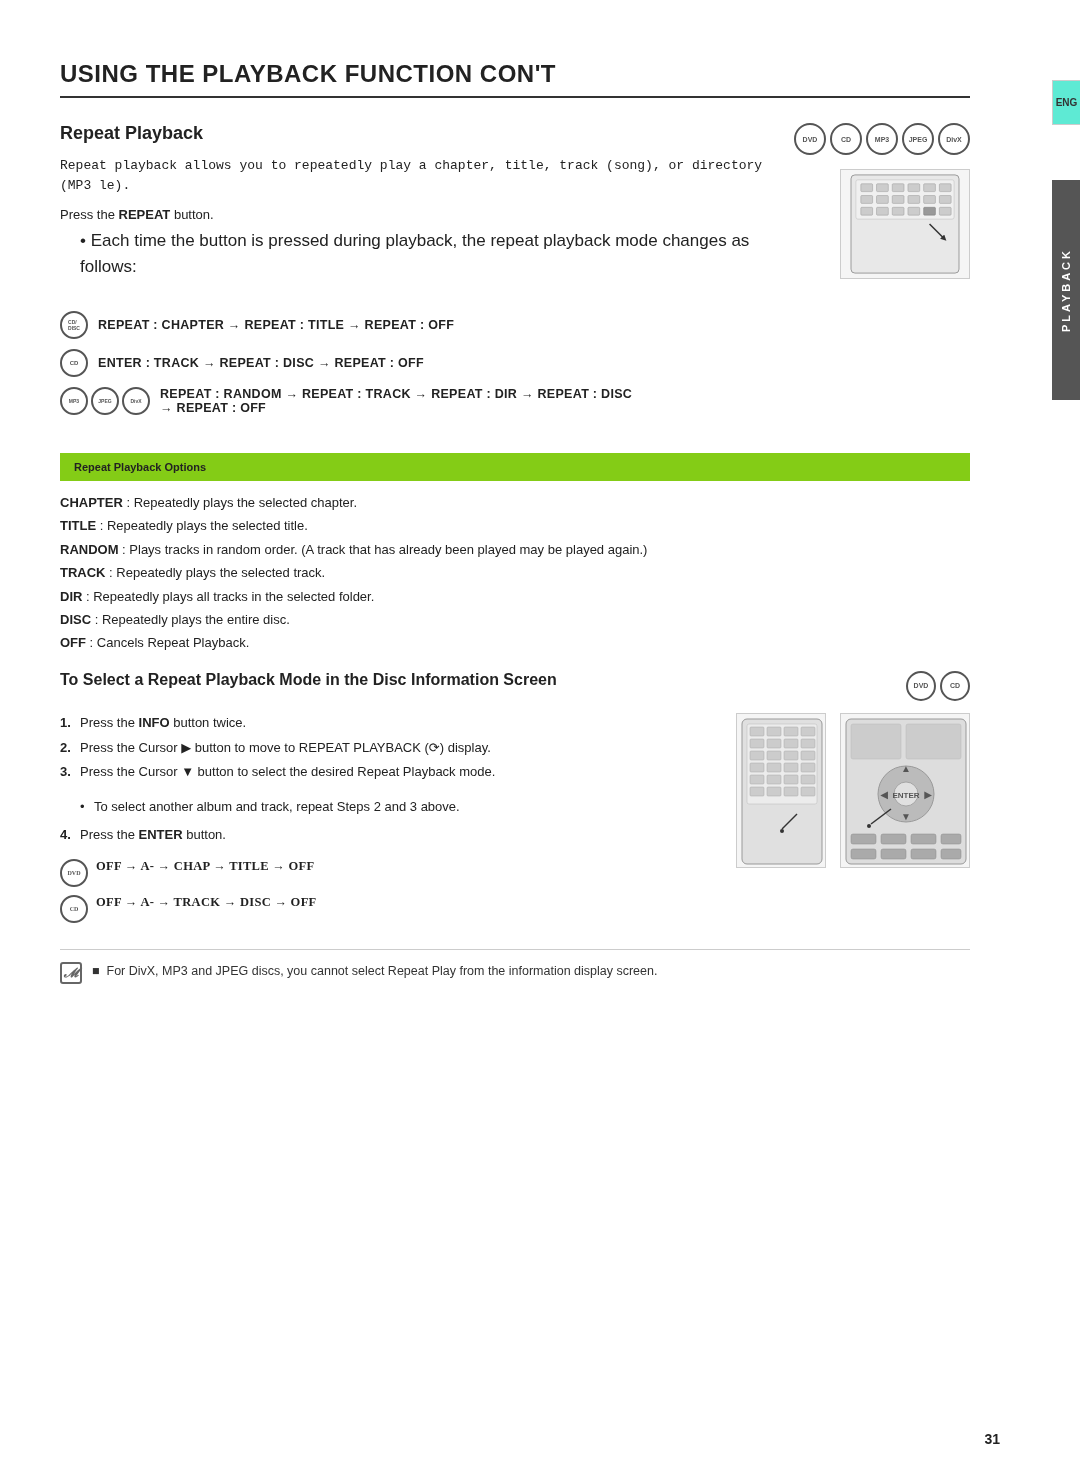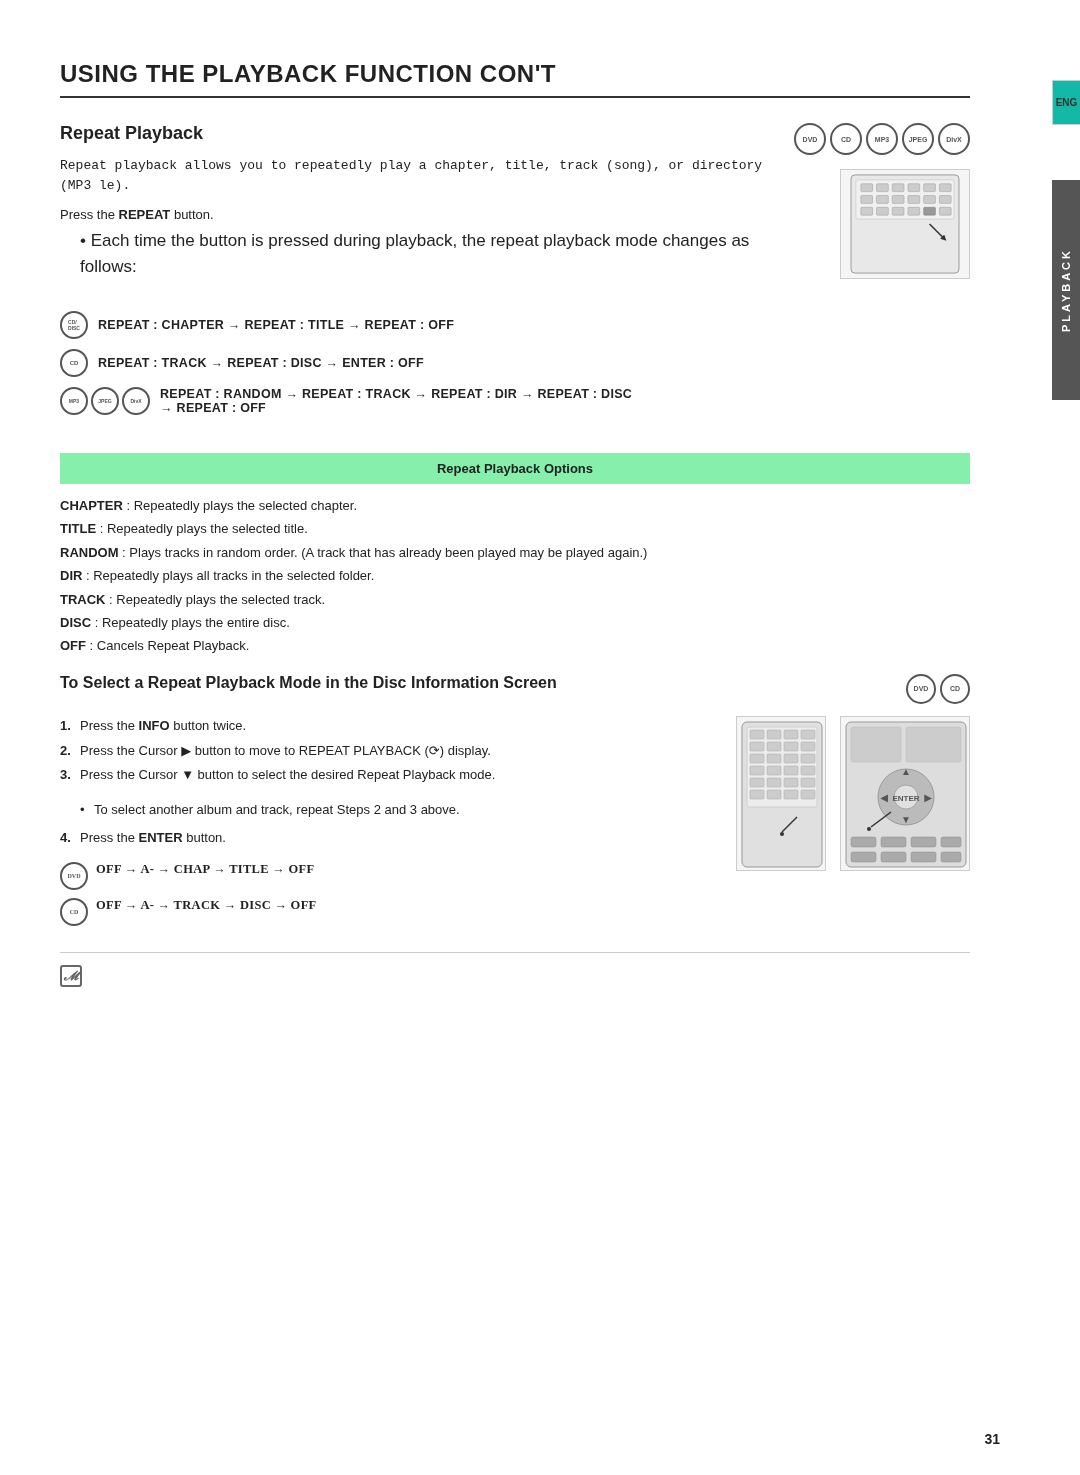--- a/index.html
+++ b/index.html
@@ -36,21 +36,21 @@
       letter-spacing: 3px;
     }
 
     
     .eng-tab {
       position: absolute;
       right: 0;
       top: 80px;
       width: 28px;
       height: 45px;
-      background: #14b8a6;
+      background: #5eead4;
       border: 1px solid #ccc;
       display: flex;
       align-items: center;
       justify-content: center;
       font-size: 10px;
       font-weight: bold;
       color: #333;
       border-right: none;
       margin-left: 24px;
     }
@@ -192,26 +192,25 @@
     }
 
     .repeat-text {
       font-size: 12.5px;
       font-weight: bold;
       letter-spacing: 0.3px;
     }
 
     
     .subsection-box {
-      background: #86efac;
+      background: #84cc16;
       padding: 8px 14px;
       margin: 15px 0 10px 0;
-      font-size: 13px;
-      font-weight: bold;
-      text-align: center;
+      font-size: 11px;
+      font-weight: bold;
     }
 
     .options-list {
       margin: 10px 0 16px 0;
       line-height: 1.8;
     }
 
     .options-list p {
       font-size: 13px;
     }
@@ -423,21 +422,21 @@
     <div class="repeat-row">
       <div class="repeat-disc-icon" style="font-size:5px;">CD/<br>DISC</div>
       <p class="repeat-text">
         <strong>REPEAT : CHAPTER → REPEAT : TITLE → REPEAT : OFF</strong>
       </p>
     </div>
 
     <div class="repeat-row">
       <div class="repeat-disc-icon" style="font-size:6px;">CD</div>
       <p class="repeat-text">
-        <strong>REPEAT : TRACK → REPEAT : DISC → ENTER : OFF</strong>
+        <strong>ENTER : TRACK → REPEAT : DISC → REPEAT : OFF</strong>
       </p>
     </div>
 
     <div class="repeat-row">
       <div class="repeat-disc-group">
         <div class="repeat-disc-icon" style="font-size:5px;">MP3</div>
         <div class="repeat-disc-icon" style="font-size:5px;">JPEG</div>
         <div class="repeat-disc-icon" style="font-size:5px;">DivX</div>
       </div>
       <div>
@@ -452,22 +451,22 @@
   </div>
 
   <div class="subsection-box">
     <span>Repeat Playback Options</span>
   </div>
 
   <div class="options-list">
     <p><strong>CHAPTER</strong> : Repeatedly plays the selected chapter.</p>
     <p><strong>TITLE</strong> : Repeatedly plays the selected title.</p>
     <p><strong>RANDOM</strong> : Plays tracks in random order. (A track that has already been played may be played again.)</p>
+    <p><strong>TRACK</strong> : Repeatedly plays the selected track.</p>
     <p><strong>DIR</strong> : Repeatedly plays all tracks in the selected folder.</p>
-    <p><strong>TRACK</strong> : Repeatedly plays the selected track.</p>
     <p><strong>DISC</strong> : Repeatedly plays the entire disc.</p>
     <p><strong>OFF</strong> : Cancels Repeat Playback.</p>
   </div>
 
   <div class="section2-top">
     <div class="section2-left">
       <h2 class="section2-heading">To Select a Repeat Playback Mode in the Disc Information Screen</h2>
     </div>
     <div class="section2-right">
       <div class="disc-icon" style="width:30px;height:30px;font-size:7px;">
@@ -580,17 +579,20 @@
 
           <line x1="30" y1="110" x2="50" y2="95" stroke="#333" stroke-width="1.5"></line>
           <circle cx="28" cy="112" r="2" fill="#333"></circle>
         </svg>
       </div>
     </div>
   </div>
 
   <div class="note-box">
     <div class="note-icon">𝓜</div>
+    <p class="note-text">
+      ■ &nbsp;For DivX, MP3 and JPEG discs, you cannot select Repeat Play from the information display screen.
+    </p>
   </div>
 
 </div>
 
 <div class="page-number">31</div>
 
 </body></html>

